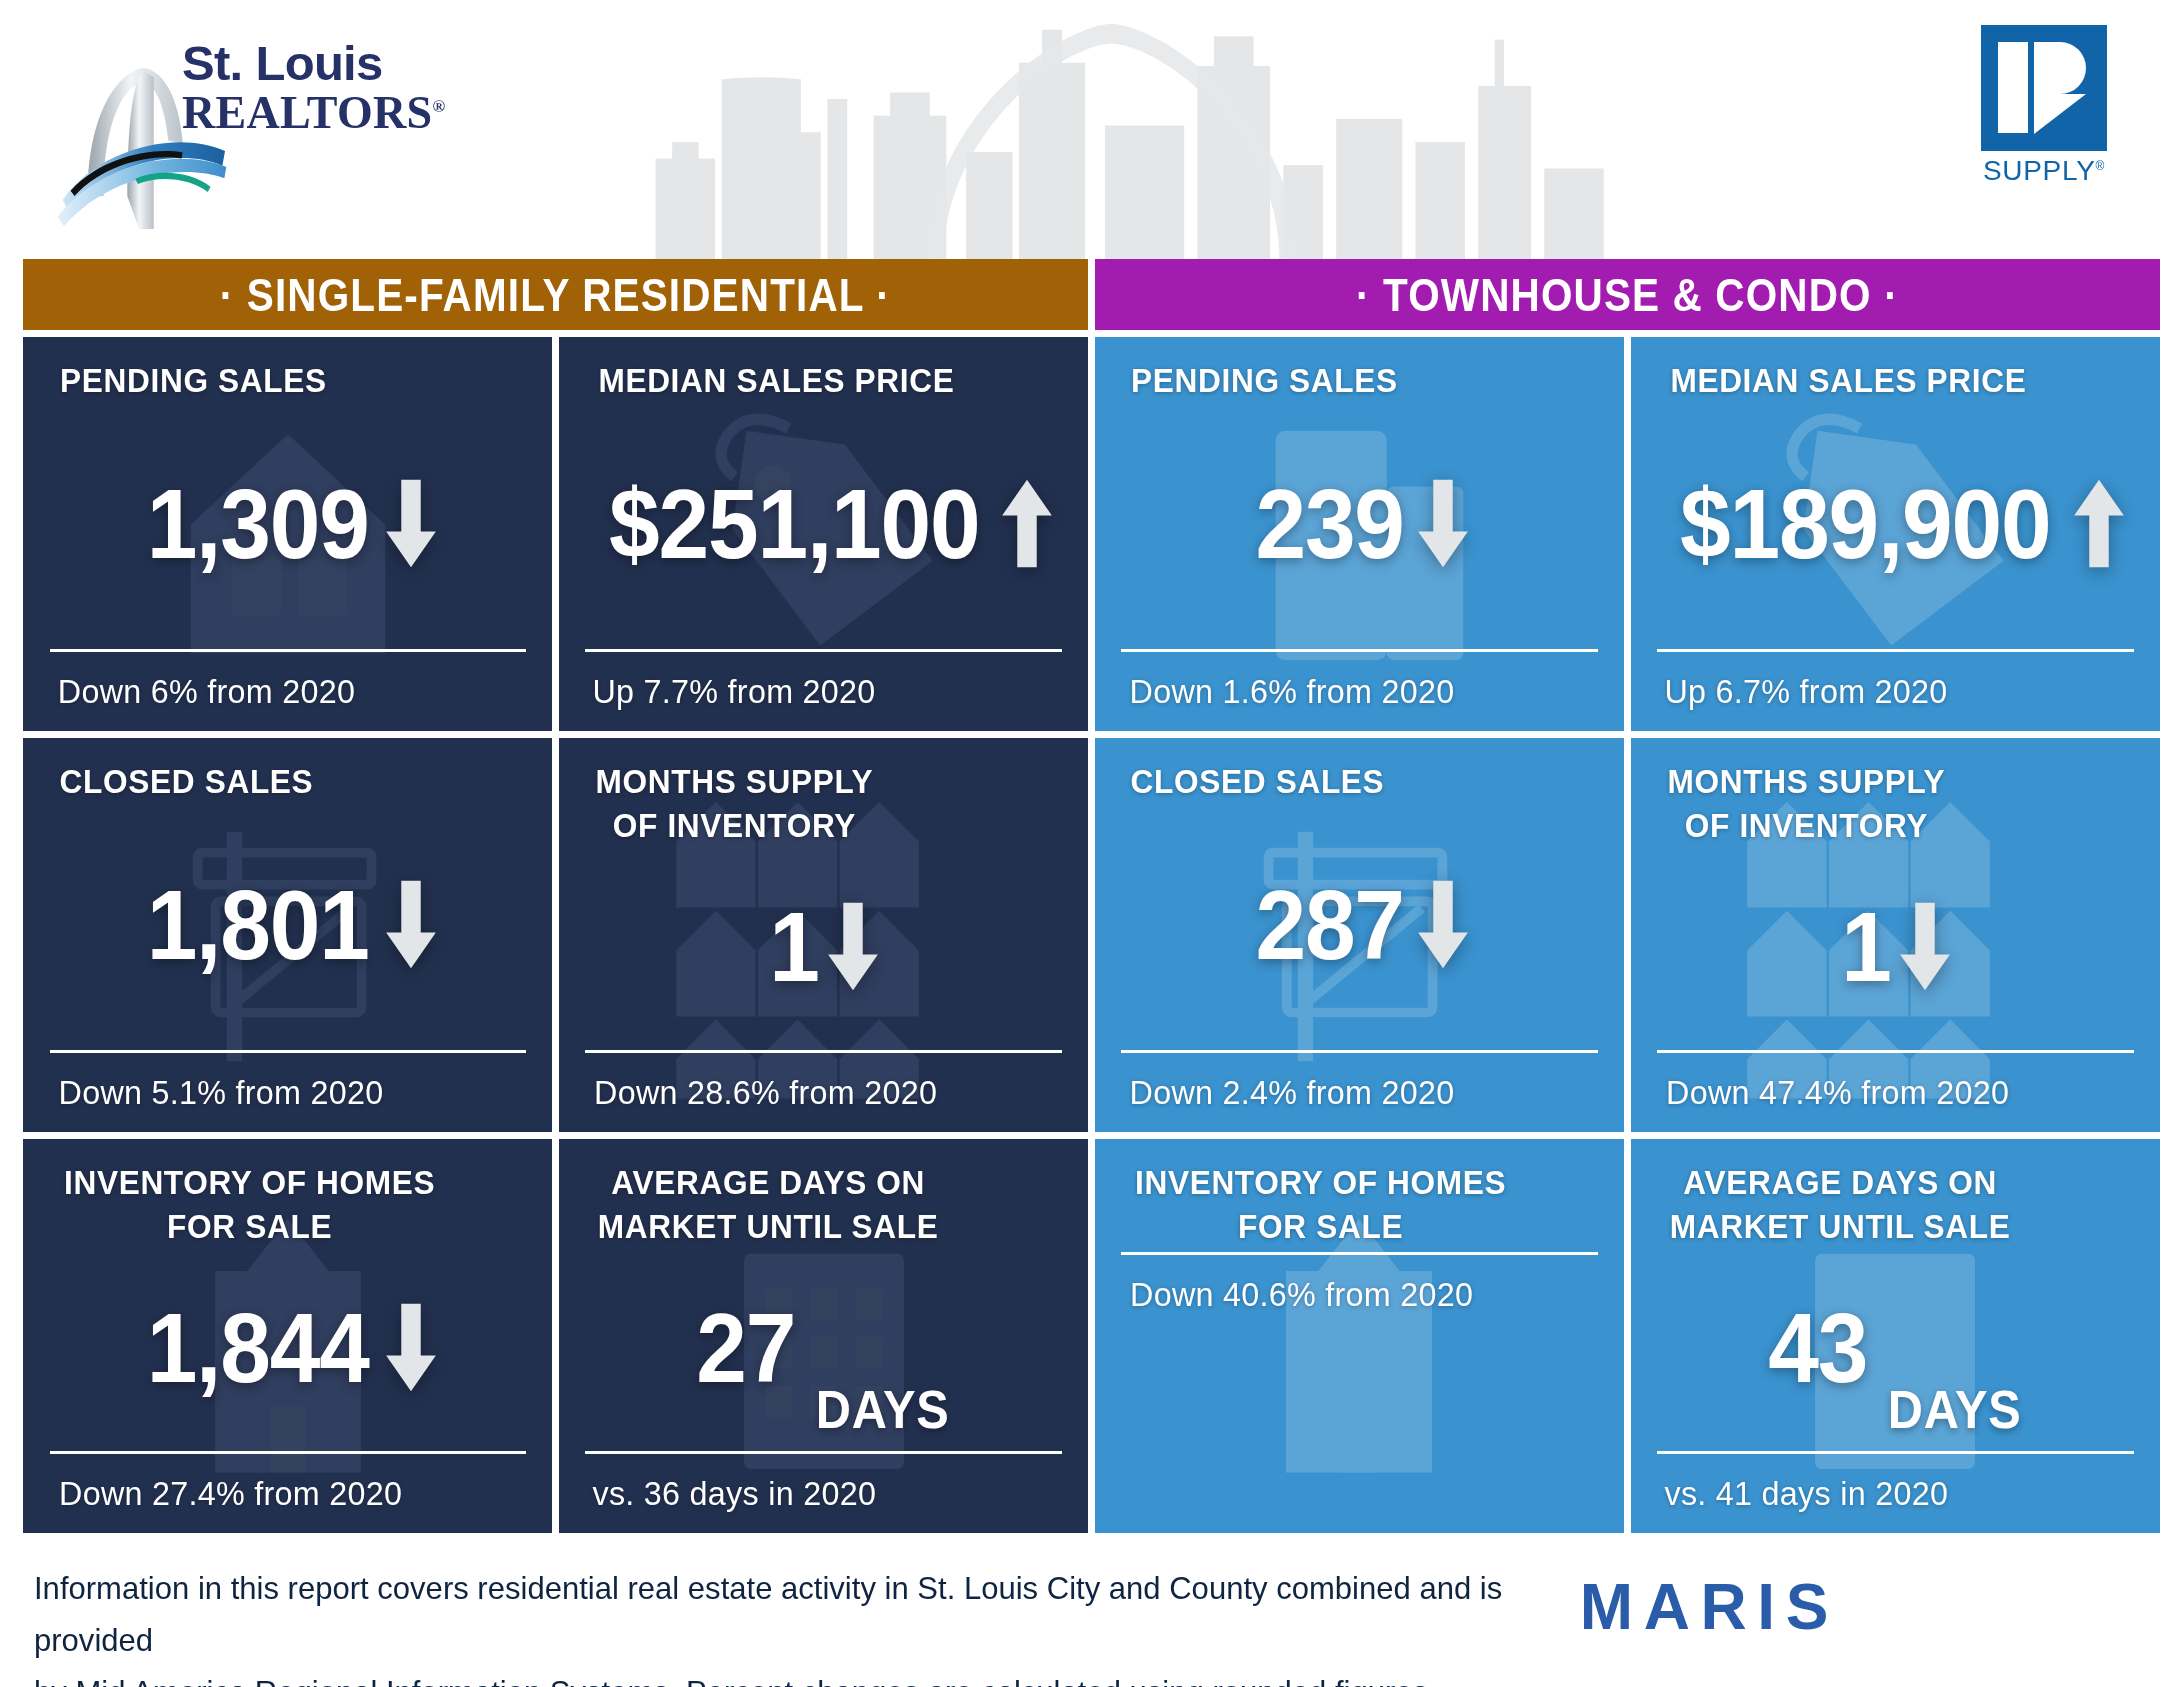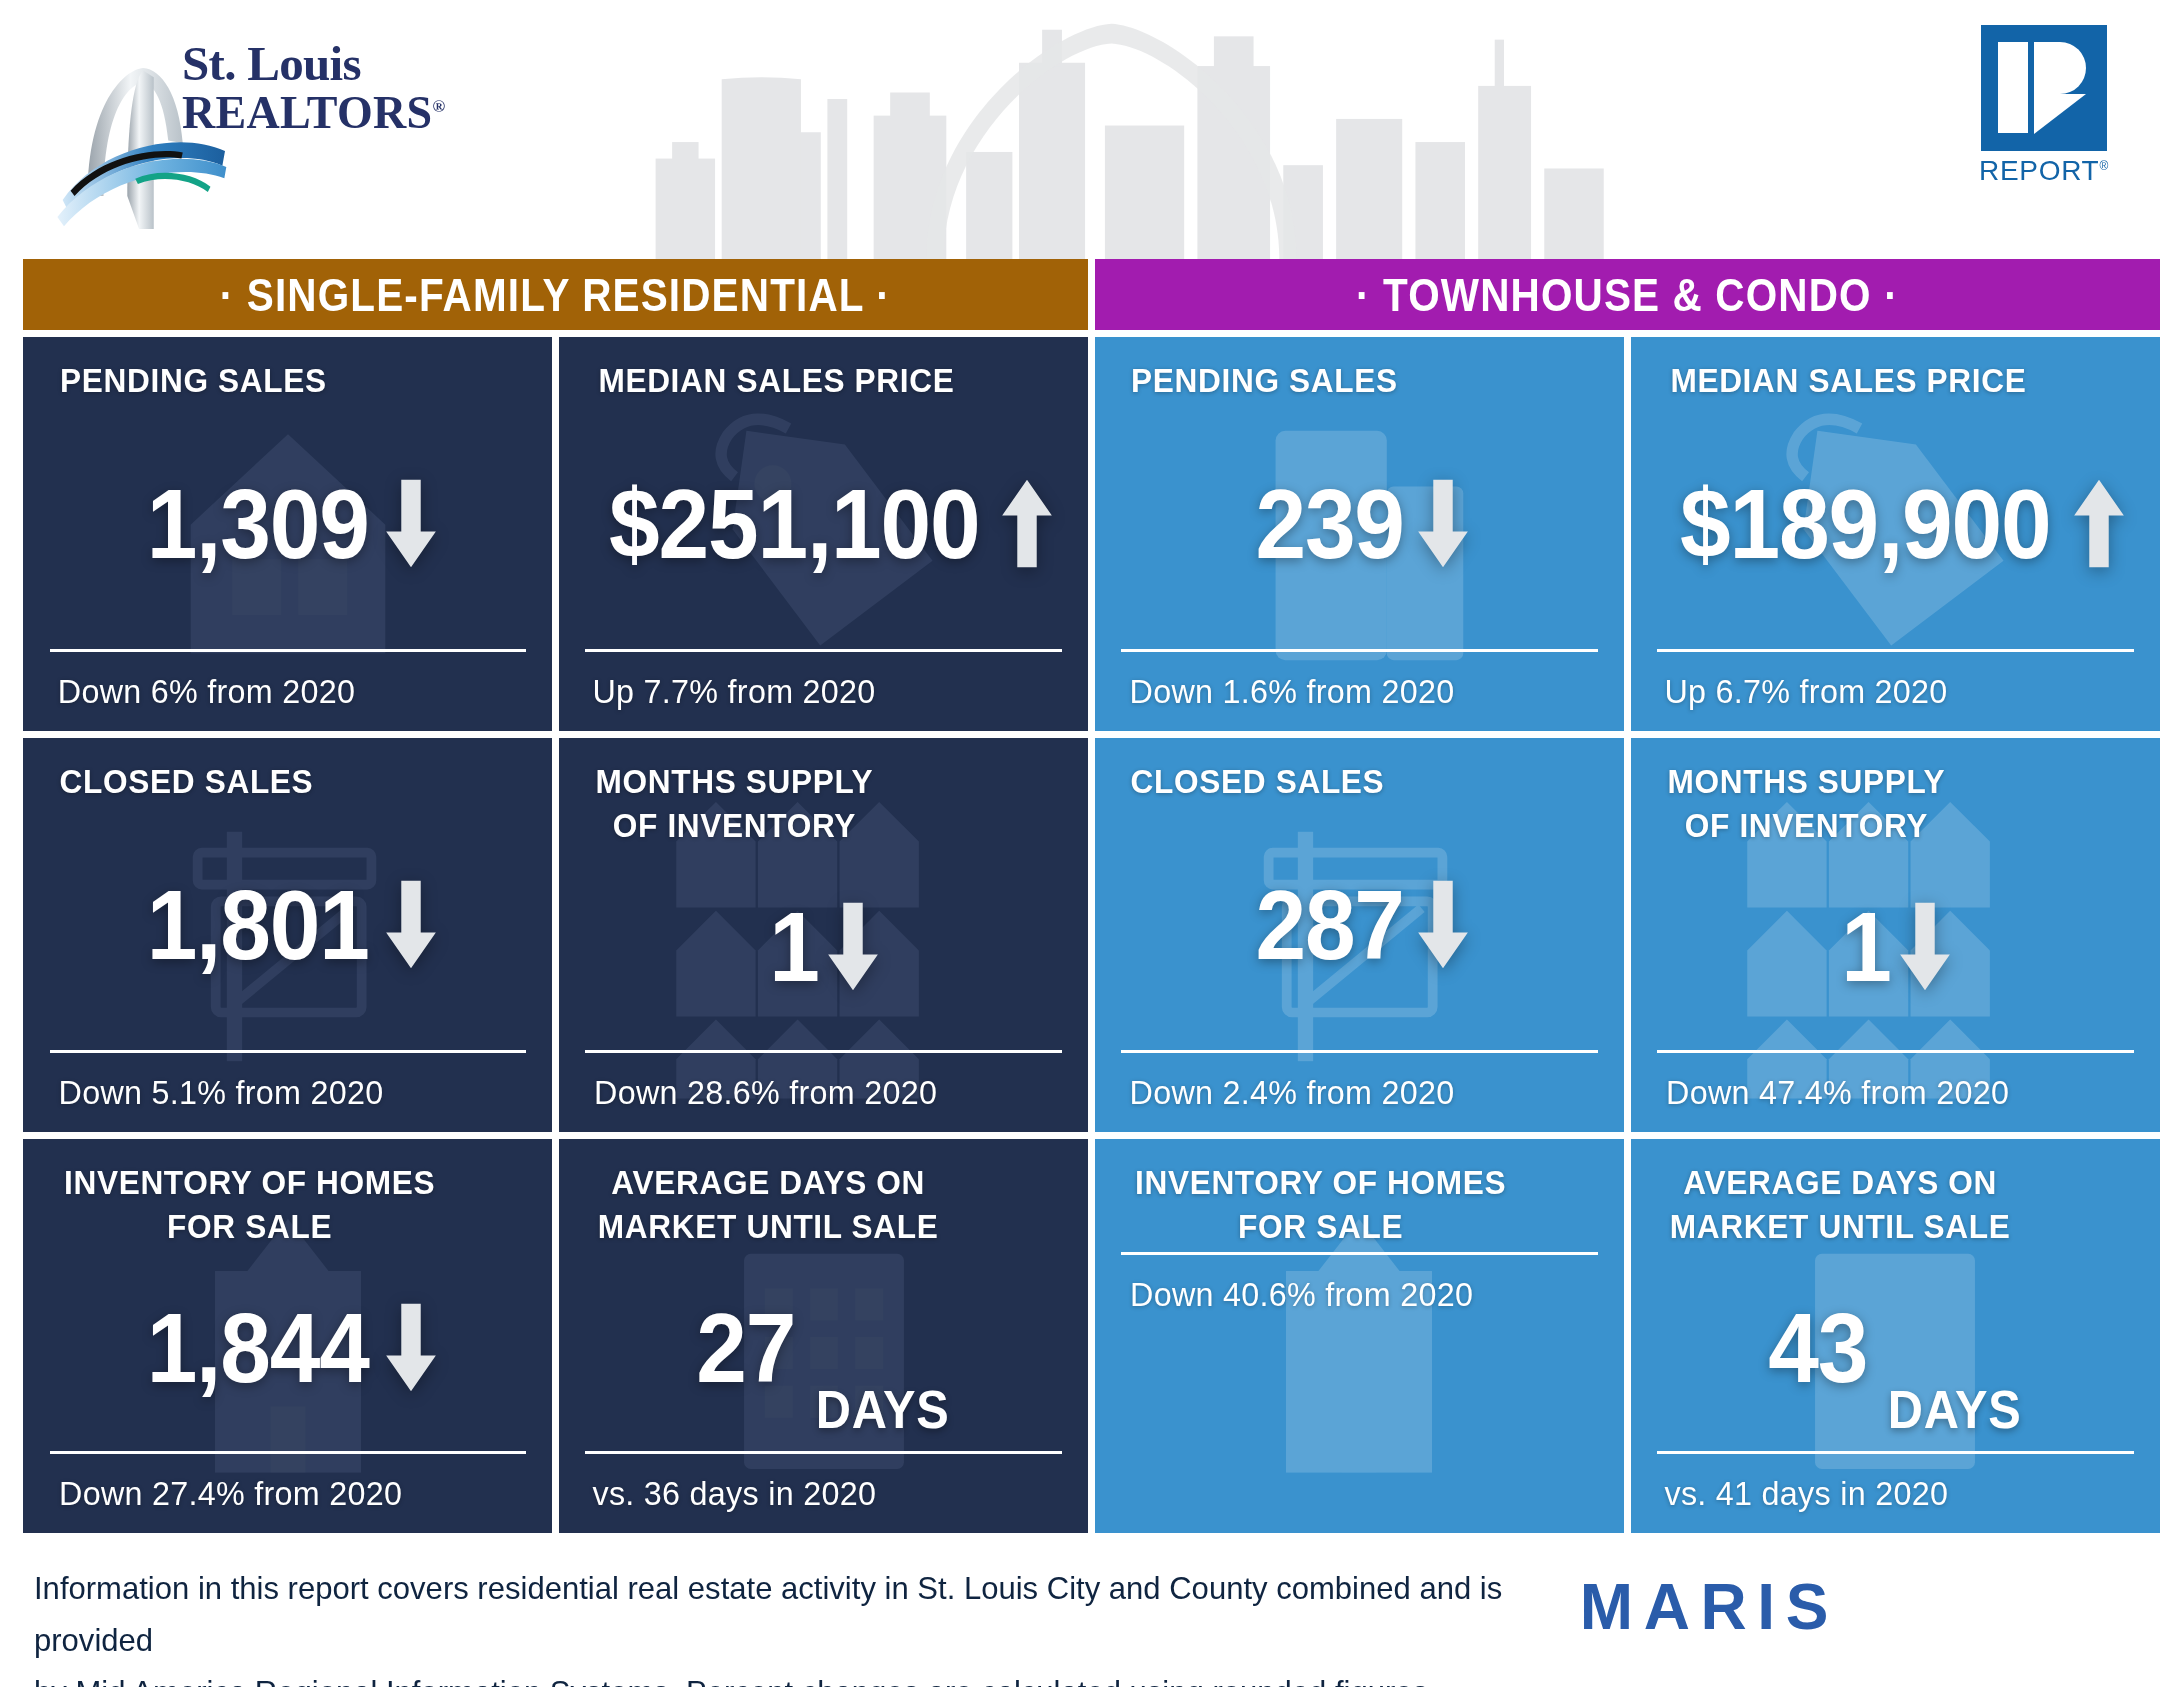--- a/index.html
+++ b/index.html
@@ -14,21 +14,21 @@
 
   
   .header { position:relative; height:259px; width:100%; overflow:hidden; }
 
   .skyline { position:absolute; left:556px; top:0px; width:1111px; height:259px; }
 
   .logo-stl { position:absolute; left:53px; top:24px; width:423px; height:212px; }
   .arch-wrap { position:absolute; left:0; top:6.6px; width:179px; height:198px; }
   .stl-text { position:absolute; left:129px; top:14.6px; width:291px; }
   .stl-line1 {
-    font-family:Liberation Serif, serif;
+    font-family:Liberation Sans, sans-serif;
     font-weight:bold; font-size:49px; color:#253167;
     letter-spacing:-0.7px; line-height:1;
   }
   .stl-line2 {
     font-family:"Liberation Serif", serif;
     font-weight:bold; font-size:46px; color:#253167;
     line-height:1; letter-spacing:0.3px; margin-top:2.6px;
     white-space:nowrap;
   }
   .stl-reg { font-size:17px; vertical-align:super; }
@@ -231,21 +231,21 @@
       </div>
     </div>
 
 
     <div class="logo-realtor">
       <div class="r-square">
         <div class="r-bar"></div>
           <div class="r-bowl"></div>
           <div class="r-leg"></div>
       </div>
-      <div class="realtor-word"><span>REPORT</span><sup>®</sup></div>
+      <div class="realtor-word"><span>SUPPLY</span><sup>®</sup></div>
     </div>
   </div>
 
   <div class="grid">
 
     <div class="sec-header sfr">
       <span>· SINGLE-FAMILY RESIDENTIAL ·</span>
     </div>
     <div class="sec-header tc">
       <span>· TOWNHOUSE &amp; CONDO ·</span>

